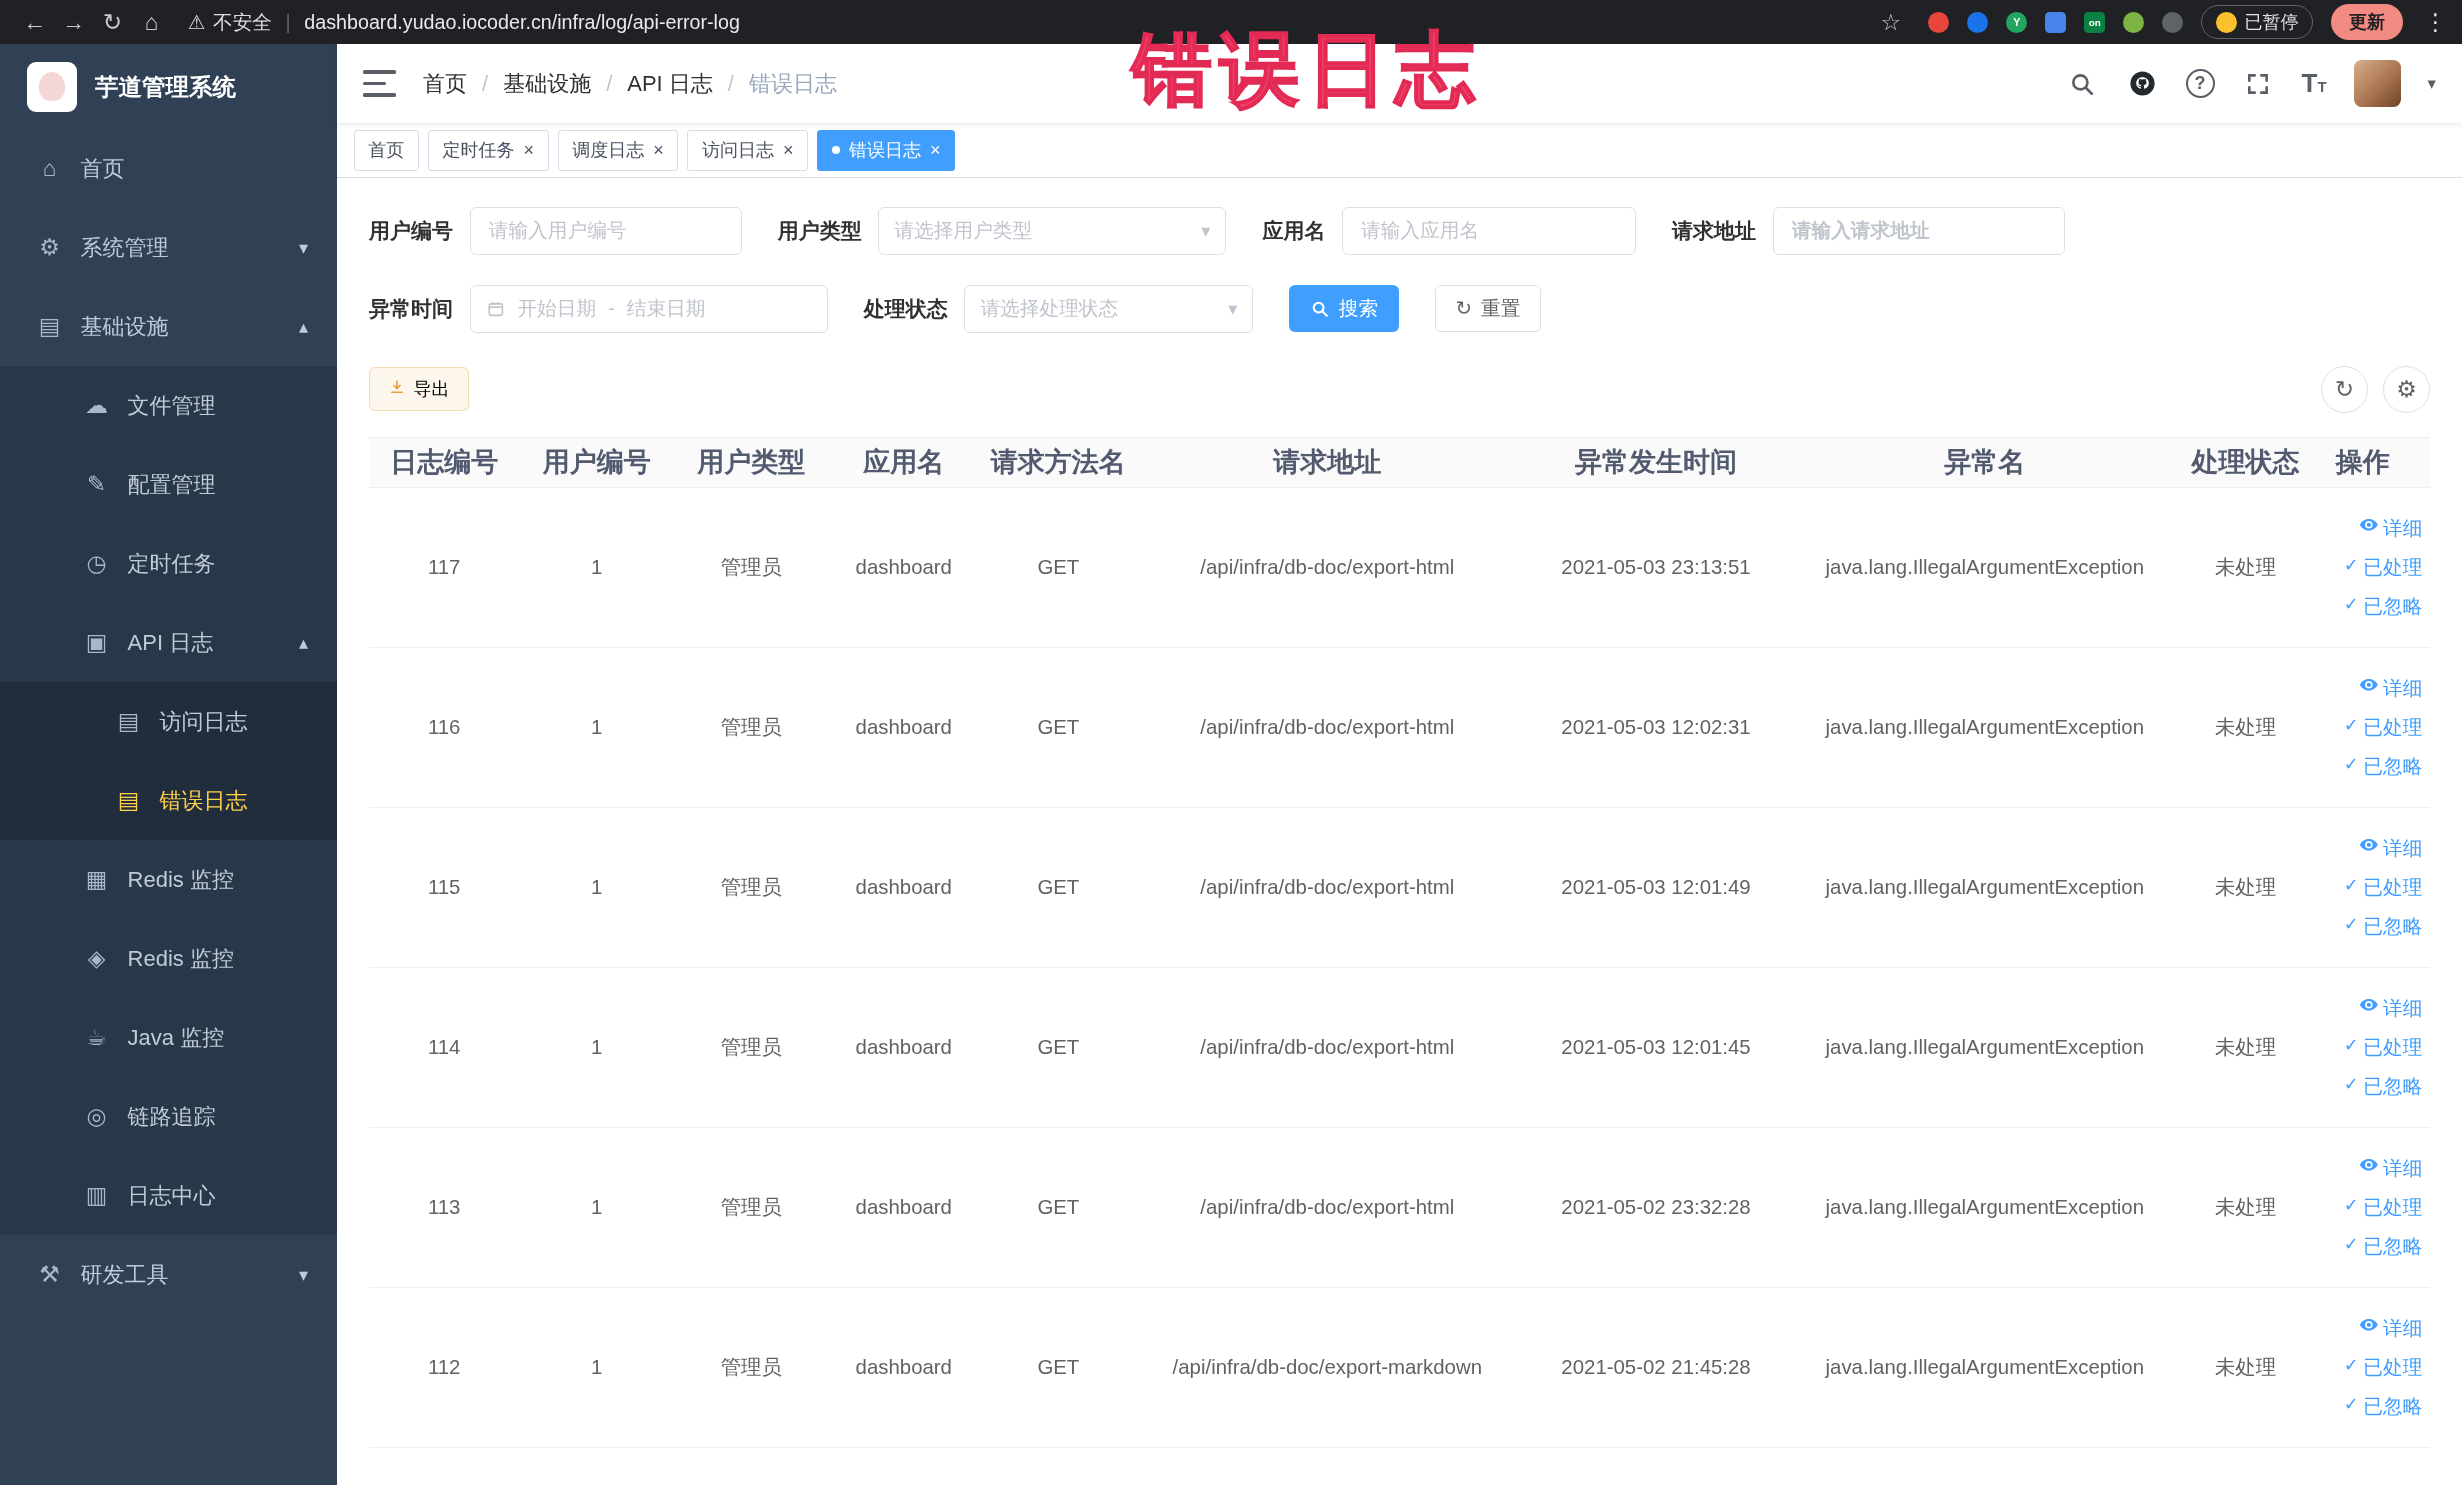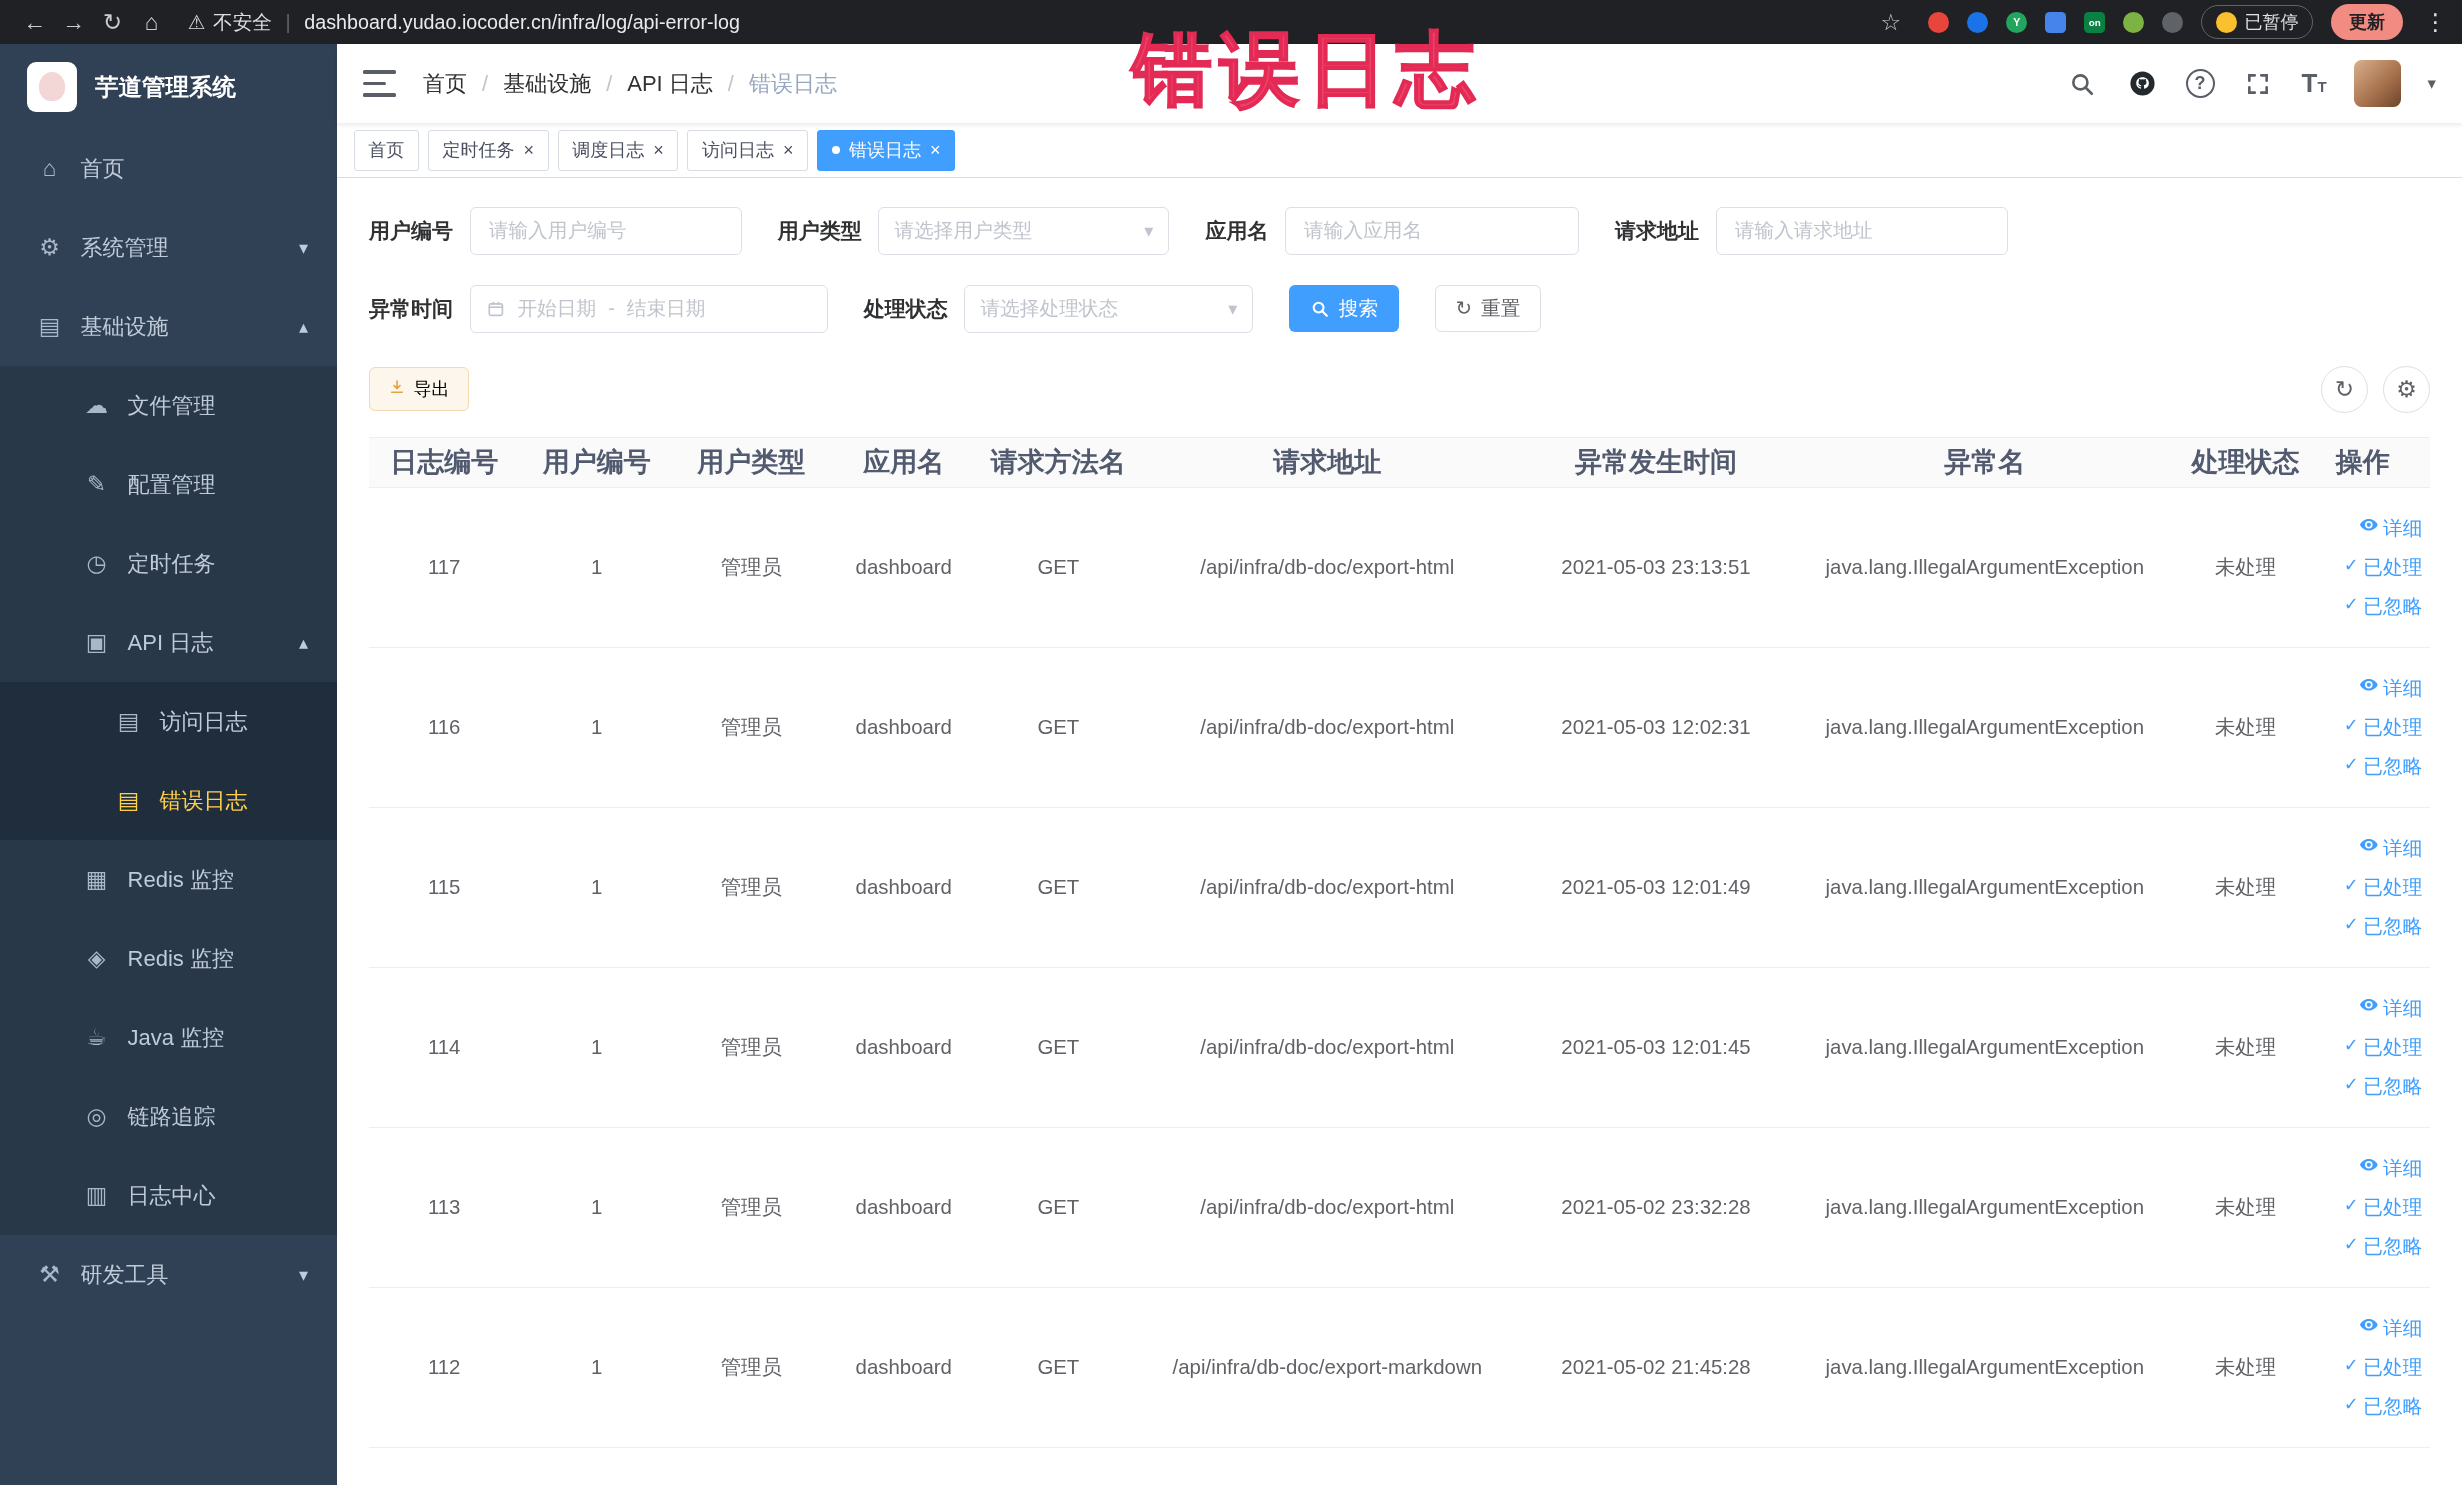--- a/index.html
+++ b/index.html
@@ -87,22 +87,22 @@
   input.inp::placeholder { color:#c0c4cc; }
   .sel { height:48px; border:0.8px solid #dcdfe6; border-radius:6px; background:#fff;
     display:flex; align-items:center; padding:0 15px; cursor:pointer; }
   .sel .ph { color:#c0c4cc; font-size:19.7px; flex:1; }
   .sel .caret { color:#c0c4cc; font-size:18px; }
   .daterange { height:48px; border:0.8px solid #dcdfe6; border-radius:6px; background:#fff;
     display:flex; align-items:center; gap:12px; padding:0 15px; width:358px; cursor:pointer; }
   .daterange .ph { color:#c0c4cc; font-size:19.7px; }
   .daterange .dsep { color:#c0c4cc; font-size:19.7px; }
   .cal-ico, .op-ic { display:inline-flex; align-items:center; }
-  .w-user { width:272px; } .w-type { width:291px; } .w-app { width:294px; }
-  .w-url { width:292px; } .w-status { width:289px; }
+  .w-user { width:272px; } .w-type { width:348px; } .w-app { width:294px; }
+  .w-url { width:292px;font-weight:bold; } .w-status { width:289px; }
 
   .btn { height:47px; border-radius:6px; font-size:19.7px; display:inline-flex;
     align-items:center; gap:9px; padding:0 19.7px; cursor:pointer; border:0.8px solid transparent; }
   .btn-search { background:#409eff; color:#fff; }
   .btn-reset { background:#fff; border-color:#dcdfe6; color:#606266; }
 
   .toolbar-row { display:flex; align-items:center; margin-top:33px; }
   .btn-export { height:44px; padding:0 18px; border-radius:6px; font-size:18px;
     display:inline-flex; align-items:center; gap:7.6px; background:#fdf6ec;
     border:0.8px solid #f5dab1; color:#000000; cursor:pointer; }

